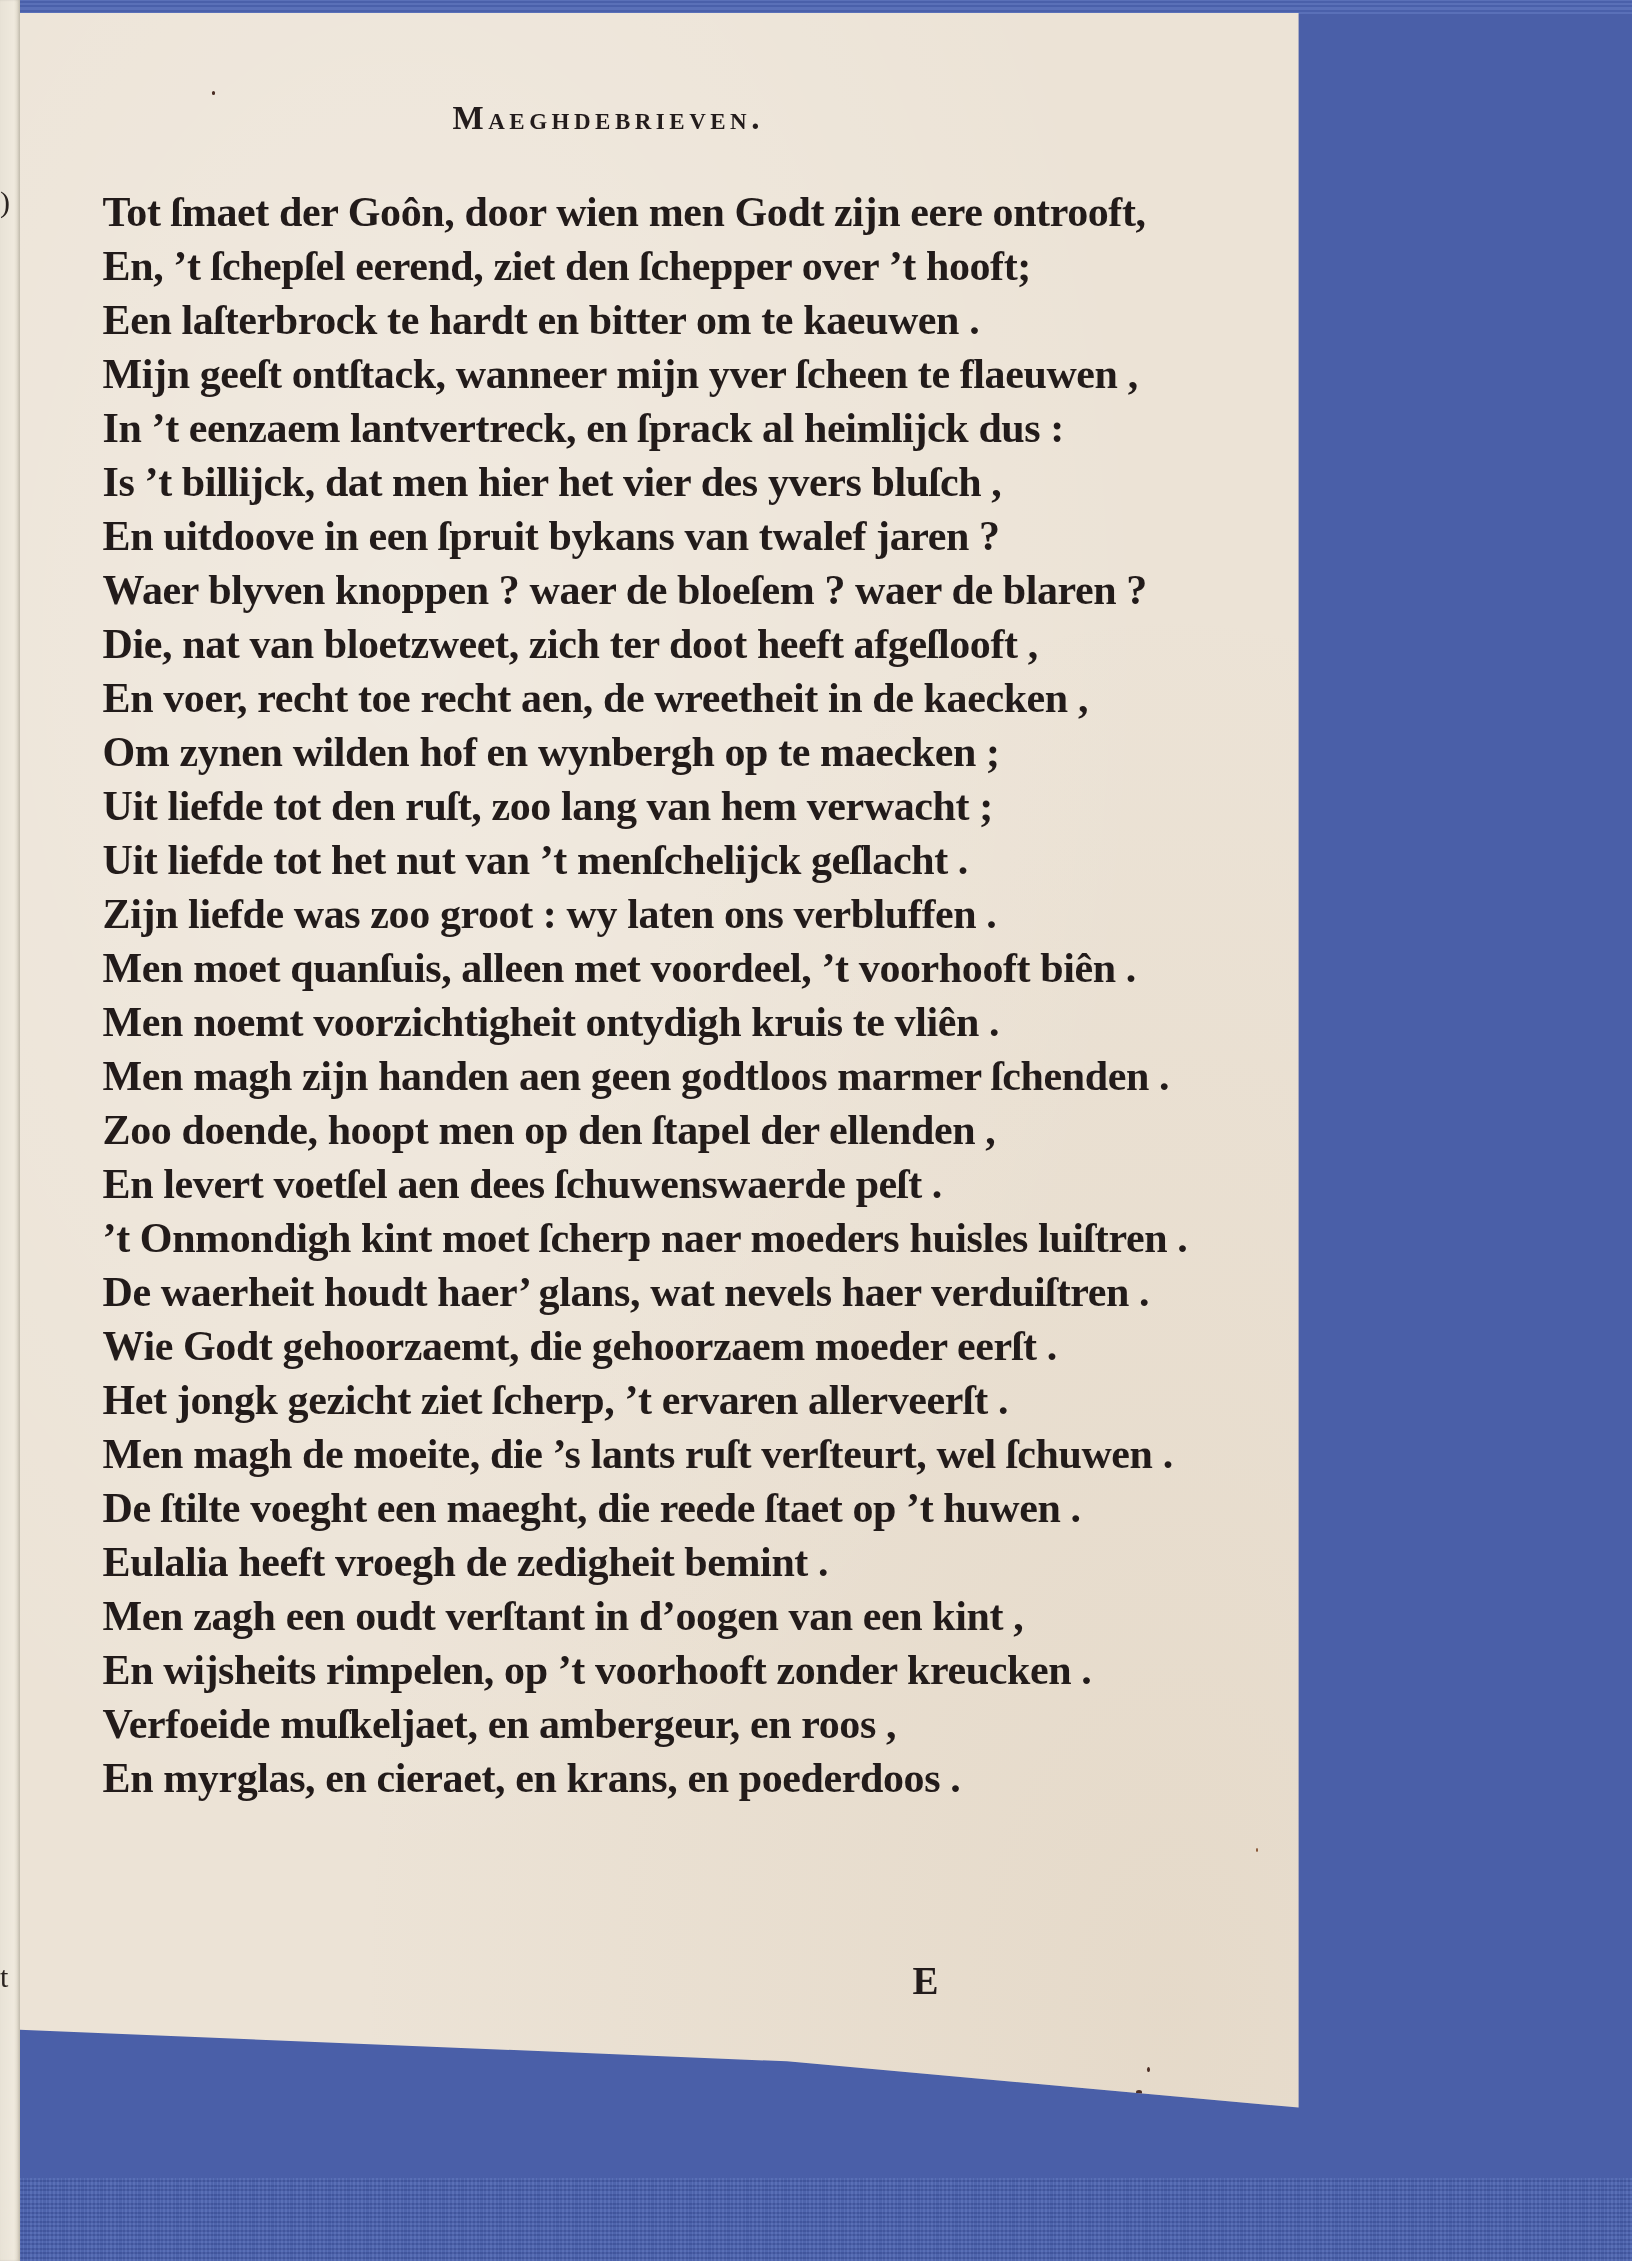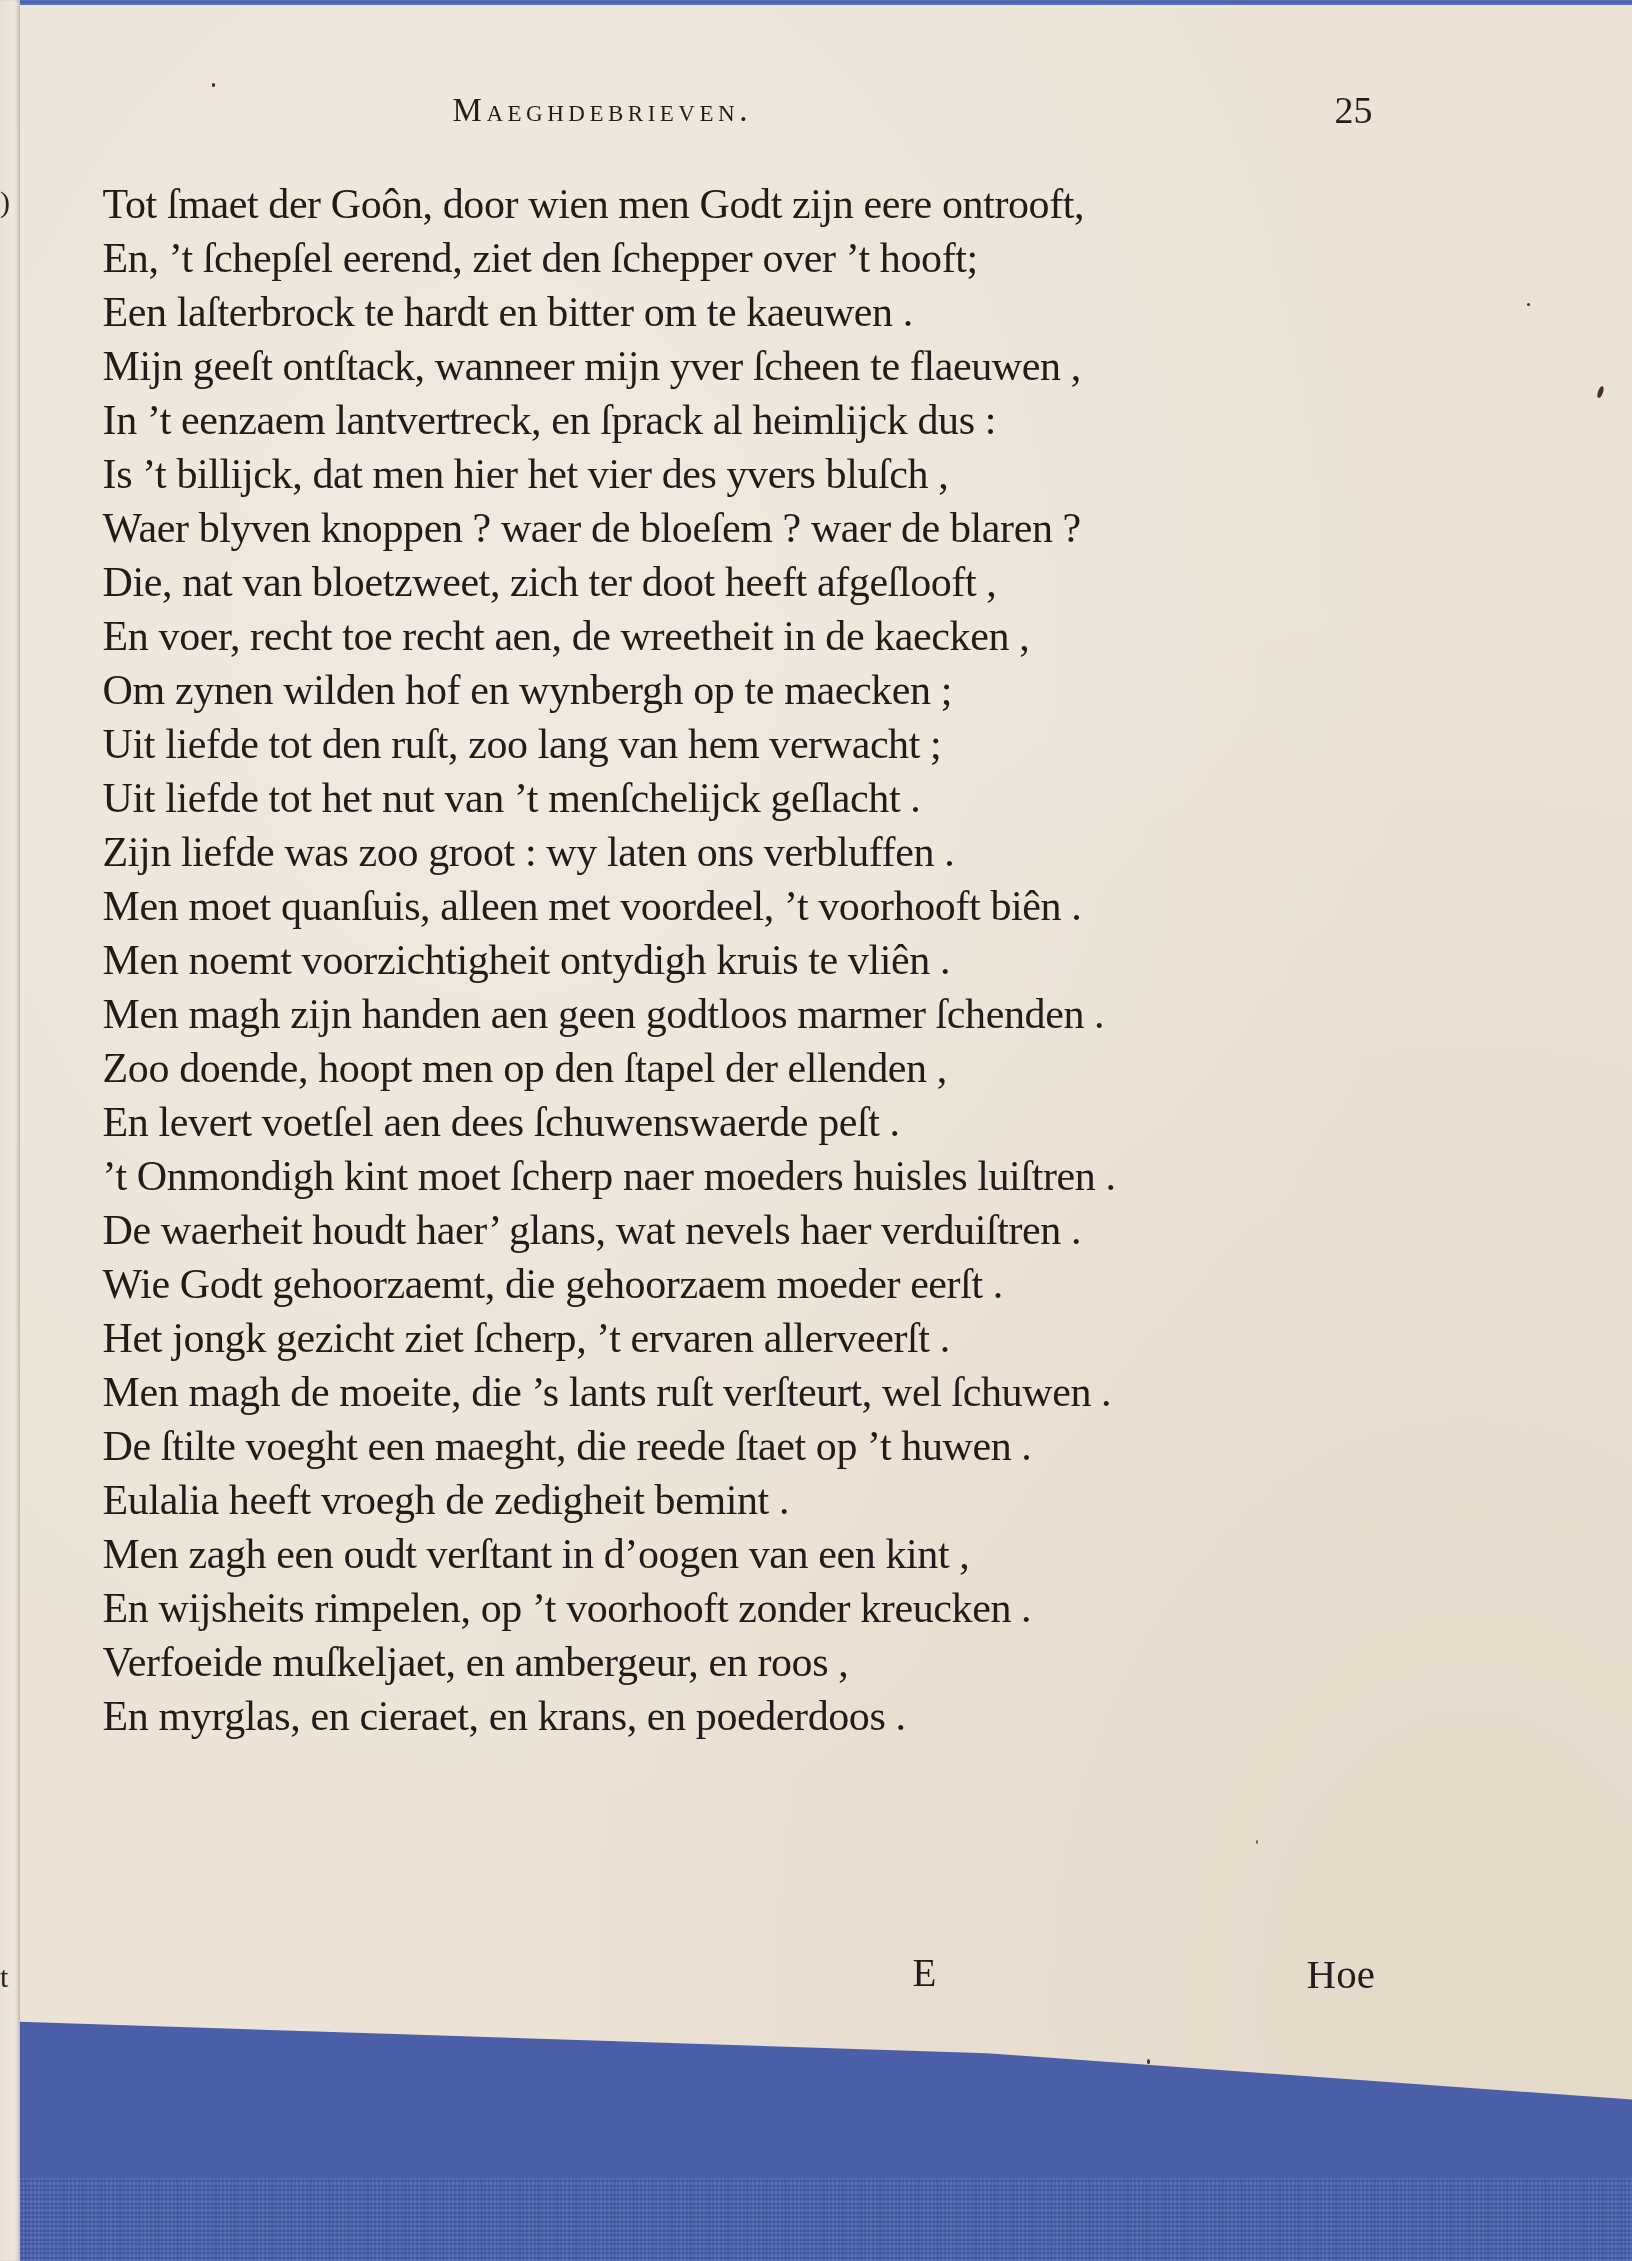--- a/index.html
+++ b/index.html
@@ -41,27 +41,28 @@
       position: absolute;
       left: 0;
       font-size: 30px;
       color: #2a2320;
       width: 12px;
       overflow: hidden;
     }
     
     .page {
       position: absolute;
-      left: 19.6px; top: 5px;
-      width: 1613px; height: 2103px;
+      left: 19.6px; top: 13px;
+      width: 1279px; height: 2103px;
       background:
         radial-gradient(ellipse at 30% 30%, rgba(255,255,255,0.25), rgba(0,0,0,0) 60%),
         radial-gradient(ellipse at 90% 95%, rgba(180,150,110,0.12), rgba(0,0,0,0) 50%),
         #ece3d6;
       clip-path: polygon(0 0, 100% 0, 100% 99.6%, 60% 97.4%, 0 95.9%);
+      font-weight: bold;
     }
     .running-head {
       position: absolute;
       top: 75px;
       left: 0;
       width: 100%;
       height: 60px;
     }
     .header-title {
       position: absolute;
@@ -141,20 +142,21 @@
     <span class="page-number">25</span>
   </div>
 
   <ul class="verse">
     <li class="verse-line">Tot ſmaet der Goôn, door wien men Godt zijn eere ontrooft,</li>
     <li class="verse-line">En, ’t ſchepſel eerend, ziet den ſchepper over ’t hooft;</li>
     <li class="verse-line">Een laſterbrock te hardt en bitter om te kaeuwen .</li>
     <li class="verse-line">Mijn geeſt ontſtack, wanneer mijn yver ſcheen te flaeuwen ,</li>
     <li class="verse-line">In ’t eenzaem lantvertreck, en ſprack al heimlijck dus :</li>
     <li class="verse-line">Is ’t billijck, dat men hier het vier des yvers bluſch ,</li>
+    <li class="verse-line">En uitdoove in een ſpruit bykans van twalef jaren ?</li>
     <li class="verse-line">Waer blyven knoppen ? waer de bloeſem ? waer de blaren ?</li>
     <li class="verse-line">Die, nat van bloetzweet, zich ter doot heeft afgeſlooft ,</li>
     <li class="verse-line">En voer, recht toe recht aen, de wreetheit in de kaecken ,</li>
     <li class="verse-line">Om zynen wilden hof en wynbergh op te maecken ;</li>
     <li class="verse-line">Uit liefde tot den ruſt, zoo lang van hem verwacht ;</li>
     <li class="verse-line">Uit liefde tot het nut van ’t menſchelijck geſlacht .</li>
     <li class="verse-line">Zijn liefde was zoo groot : wy laten ons verbluffen .</li>
     <li class="verse-line">Men moet quanſuis, alleen met voordeel, ’t voorhooft biên .</li>
     <li class="verse-line">Men noemt voorzichtigheit ontydigh kruis te vliên .</li>
     <li class="verse-line">Men magh zijn handen aen geen godtloos marmer ſchenden .</li>

